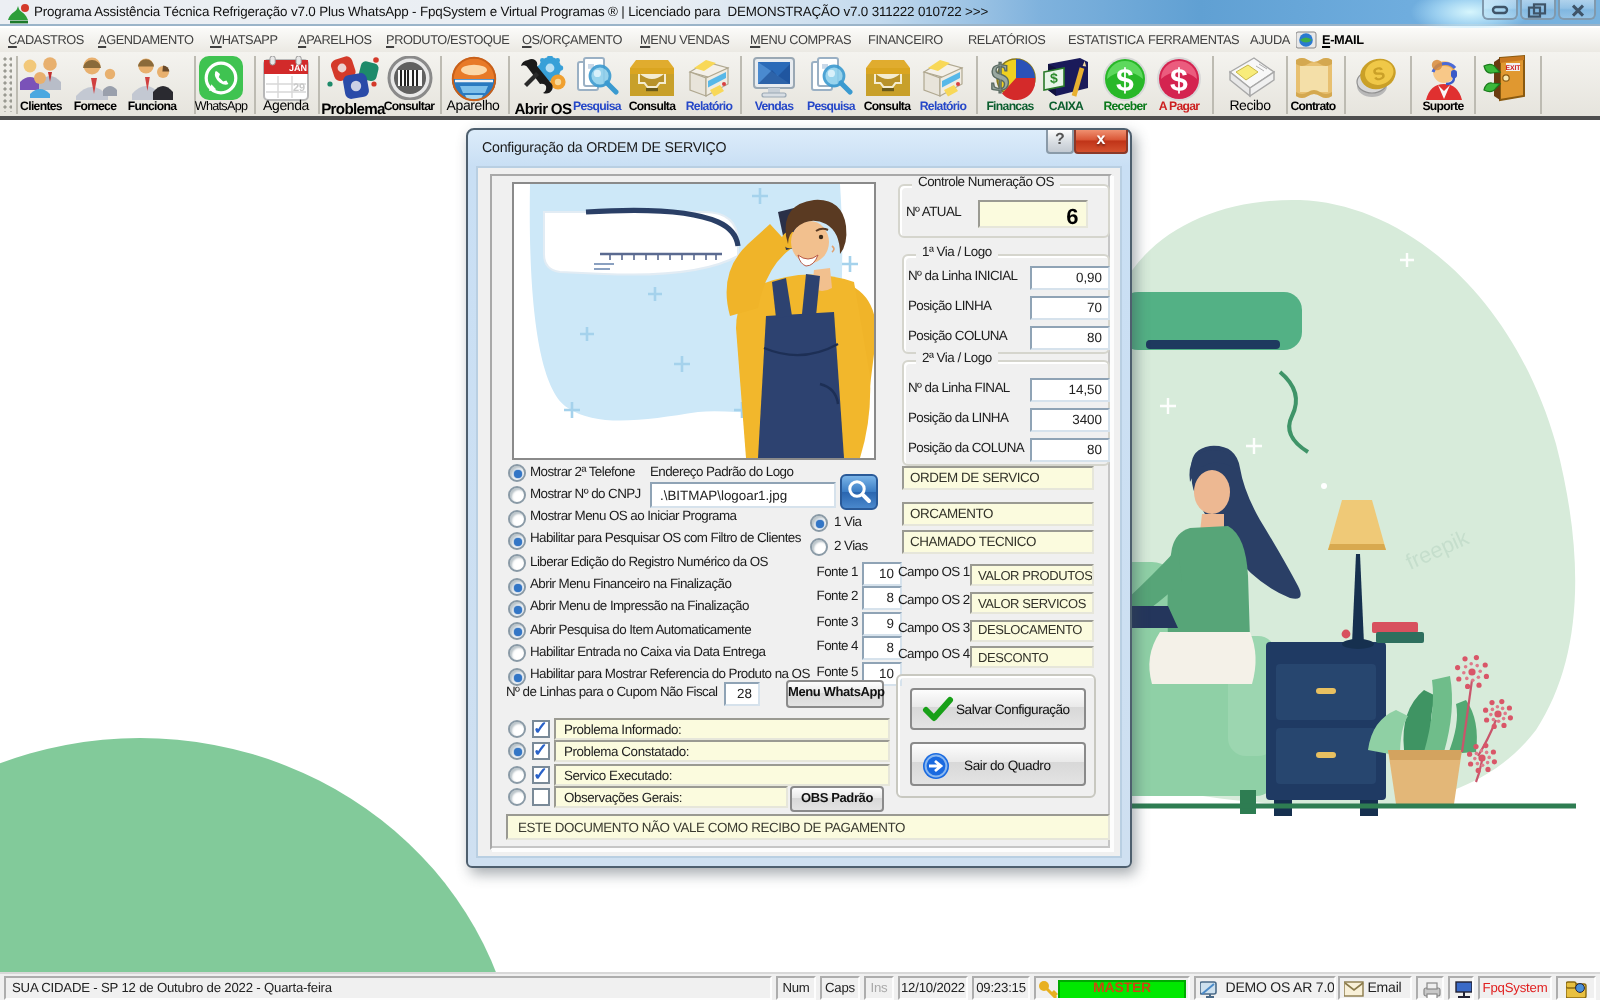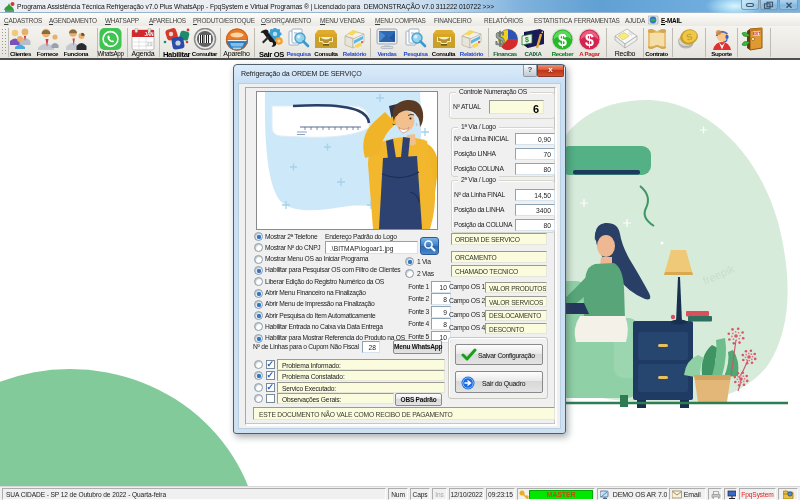--- a/index.html
+++ b/index.html
@@ -194,21 +194,21 @@
 <rect x="3" y="1" width="11" height="11" rx="3" transform="rotate(-18 8 6)" fill="#d43a2a"></rect>
 <rect x="17" y="3" width="9" height="9" rx="2.5" transform="rotate(14 21 7)" fill="#1d8a6a"></rect>
 <rect x="9" y="9" width="12" height="12" rx="3" transform="rotate(-10 15 15)" fill="#2a4ba8"></rect>
 <circle cx="8" cy="6" r="2.2" fill="#f0f0f0" opacity=".85"></circle>
           <circle cx="15" cy="15" r="2.6" fill="#e8e8f0" opacity=".85"></circle>
 <circle cx="25" cy="2" r="1.4" fill="#d43a2a"></circle>
           <circle cx="2" cy="14" r="1.3" fill="#1d8a6a"></circle>
           <circle cx="24" cy="14" r="1.3" fill="#d43a2a"></circle>
 </svg>
       </div>
-      <div class="tl" style="font-size:7.6px;">Habilitar</div>
+      <div class="tl" style="font-size:7.6px;">Problema</div>
     </div>
 <div class="ti" style="left:186.5px;width:36px">
       <div class="ico">
         <svg width="24" height="22" viewBox="0 0 24 22">
 <circle cx="12" cy="11" r="10.5" fill="#e8e8e8" stroke="#8a8a8a" stroke-width="1.5"></circle>
 <circle cx="12" cy="11" r="8" fill="#606060"></circle>
 <rect x="6" y="7" width="12" height="8" fill="#f8f8f8"></rect>
 <g stroke="#222" stroke-width="1">
             <path d="M7.5 7 v8 M9.5 7 v8 M11 7 v8 M13.5 7 v8 M15.5 7 v8"></path>
           </g>
@@ -244,21 +244,21 @@
             <circle cx="20.8" cy="2.2" r="1.2"></circle>
             <circle cx="13.2" cy="9.8" r="1.2"></circle>
             <circle cx="20.8" cy="9.8" r="1.2"></circle>
           </g>
 <circle cx="21" cy="13" r="3.8" fill="#f0a030"></circle>
           <circle cx="21" cy="13" r="1.6" fill="#f8d898"></circle>
 <path d="M6 2 q-3 .5 -3.5 3 q2.5 -1 3.5 1 l6 8 q2 -.5 3 1 q.5 2.5 -1.5 3.5 q3 1 4.5 -1.5 q1 -2.5 -1 -4 l-6.5 -8 q.5 -2 -1 -3 q-1.5 -1 -3.5 0 z" fill="#1a1a1a"></path>
 <path d="M4 14 l6 -6 1.5 1.5 -6 6 z" fill="#2a2a2a"></path>
 </svg>
       </div>
-      <div class="tl" style="font-size:7.6px;">Sair OS</div>
+      <div class="tl" style="font-size:7.6px;">Abrir OS</div>
     </div>
 <div class="ti" style="left:281.5px;width:34px">
       <div class="ico">
         <svg width="24" height="22" viewBox="0 0 24 22">
 <rect x="2" y="3" width="10" height="14" rx="1" fill="#fff" stroke="#9ab0c4" stroke-width="1"></rect>
 <rect x="5" y="1" width="10" height="14" rx="1" fill="#fff" stroke="#9ab0c4" stroke-width="1"></rect>
 <rect x="7" y="4" width="3" height="2.4" fill="#c8d8e8"></rect>
 <circle cx="13" cy="10" r="5" fill="#8ed0ec" opacity=".9" stroke="#3a9ad0" stroke-width="1.4"></circle>
 <circle cx="11.7" cy="8.7" r="1.8" fill="#d8f0fa"></circle>
 <path d="M16.5 13.5 l4.5 4.5" stroke="#3a9ad0" stroke-width="2.6" stroke-linecap="round"></path>
@@ -569,21 +569,21 @@
         <circle cx="738.7" cy="381.8" r="0.9" fill="#e07a8a"></circle>
         <circle cx="737.4" cy="379.3" r="0.9" fill="#e07a8a"></circle>
         <circle cx="738.2" cy="376.7" r="0.9" fill="#e07a8a"></circle>
         <circle cx="740.7" cy="375.4" r="0.9" fill="#e07a8a"></circle>
         <circle cx="743.3" cy="376.2" r="0.9" fill="#e07a8a"></circle>
         <circle cx="744.6" cy="378.7" r="0.9" fill="#e07a8a"></circle>
       </g>
 <path d="M 566,403 H 788" stroke="#2e7d52" stroke-width="2.5"></path>
 </svg>
   <div id="dlg">
-    <div class="cap">Refrigeração da ORDEM DE SERVIÇO</div>
+    <div class="cap">Configuração da ORDEM DE SERVIÇO</div>
     <div id="dlgbody">
         <div id="inpan"></div>
       </div>
 <div style="position:absolute;left:289px;top:0px;width:14px;height:12px;border:1px solid #8a9aa8;border-top:none;border-radius:0 0 2px 2px;background:linear-gradient(#fdfdfd,#d8dde2 55%,#c3cad2);text-align:center;font-size:8px;font-weight:bold;color:#555;">?</div>
 <div style="position:absolute;left:303px;top:0px;width:27px;height:12px;border:1px solid #8a3a2a;border-top:none;border-radius:0 0 2px 2px;background:linear-gradient(#f09070,#d95636 45%,#c03418 50%,#d4502e);text-align:center;font-size:8px;font-weight:bold;color:#fff;text-shadow:0 1px 1px #7a2a1a;">x</div>
 <div style="position:absolute;left:22px;top:26px;width:182px;height:139px;background:#fff;border:1px solid #8a8a8a;overflow:hidden;">
 <svg width="180" height="137" viewBox="0 0 180 137">
 <path d="M 8,0 H 163 C 166,45 163,94 154,110 C 130,118 108,112 92,114 C 66,118 42,122 27,112 C 12,103 7,58 8,0 Z" fill="#cde8f8"></path>
 <g stroke="#a5d2ec" stroke-width="1.3" fill="none">
 <path d="M 24,31 h 8 M 28,27 v 8"></path>

